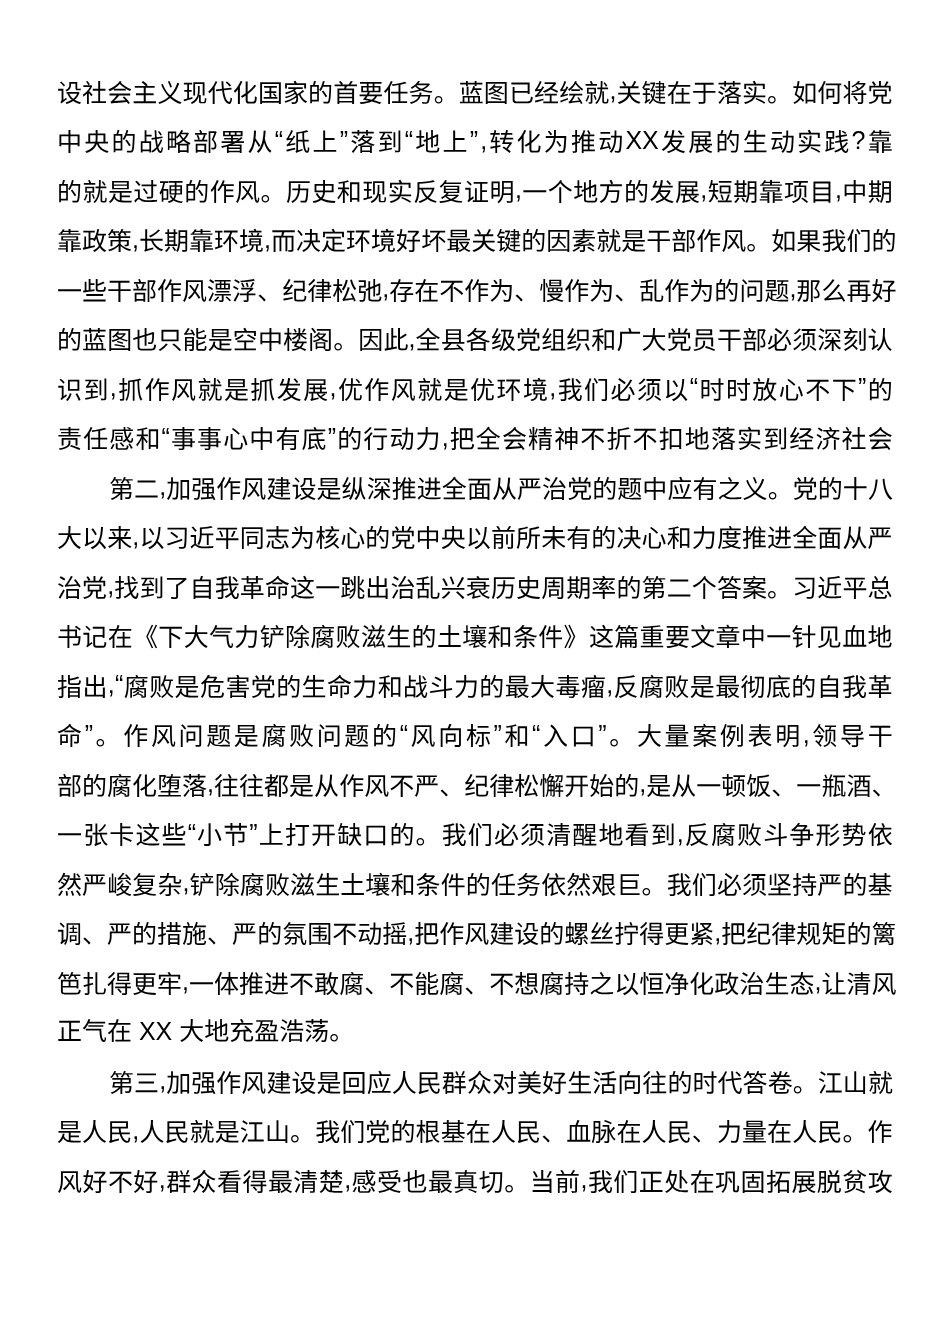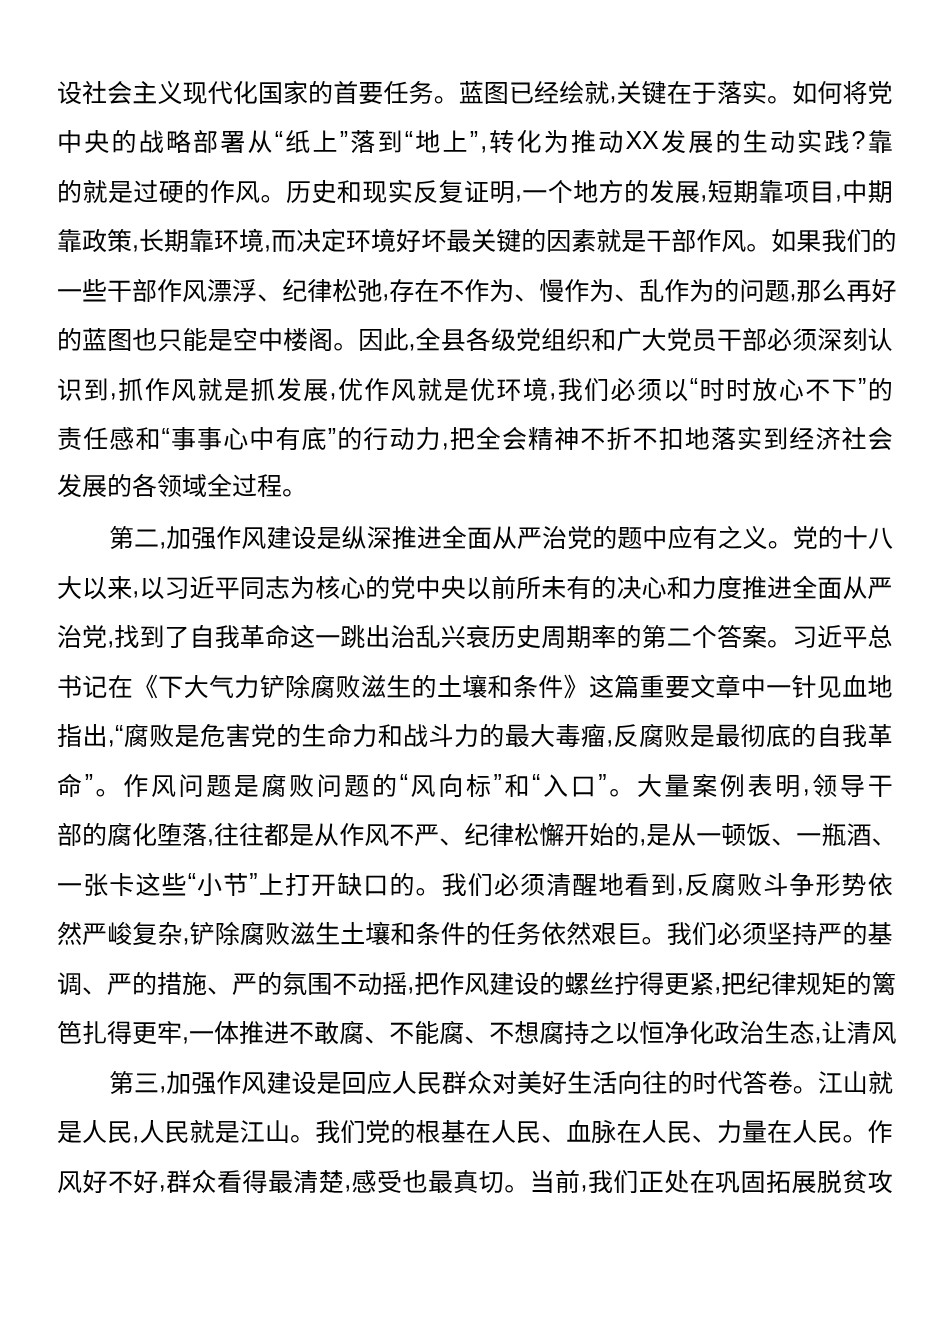--- a/index.html
+++ b/index.html
@@ -344,21 +344,20 @@
           <span>扣</span>
           <span>地</span>
           <span>落</span>
           <span>实</span>
           <span>到</span>
           <span>经</span>
           <span>济</span>
           <span>社</span>
           <span>会</span>
         </div>
-        <div class="line plain">发展的各领域全过程。</div>
       </div>
       <div class="paragraph">
         <div class="line indent">
           <span>第</span>
           <span>二</span>
           <span>,</span>
           <span>加</span>
           <span>强</span>
           <span>作</span>
           <span>风</span>
@@ -744,20 +743,21 @@
           <span>化</span>
           <span>政</span>
           <span>治</span>
           <span>生</span>
           <span>态</span>
           <span>,</span>
           <span>让</span>
           <span>清</span>
           <span>风</span>
         </div>
+        <div class="line plain">正气在 XX 大地充盈浩荡。</div>
       </div>
       <div class="paragraph">
         <div class="line indent">
           <span>第</span>
           <span>三</span>
           <span>,</span>
           <span>加</span>
           <span>强</span>
           <span>作</span>
           <span>风</span>

